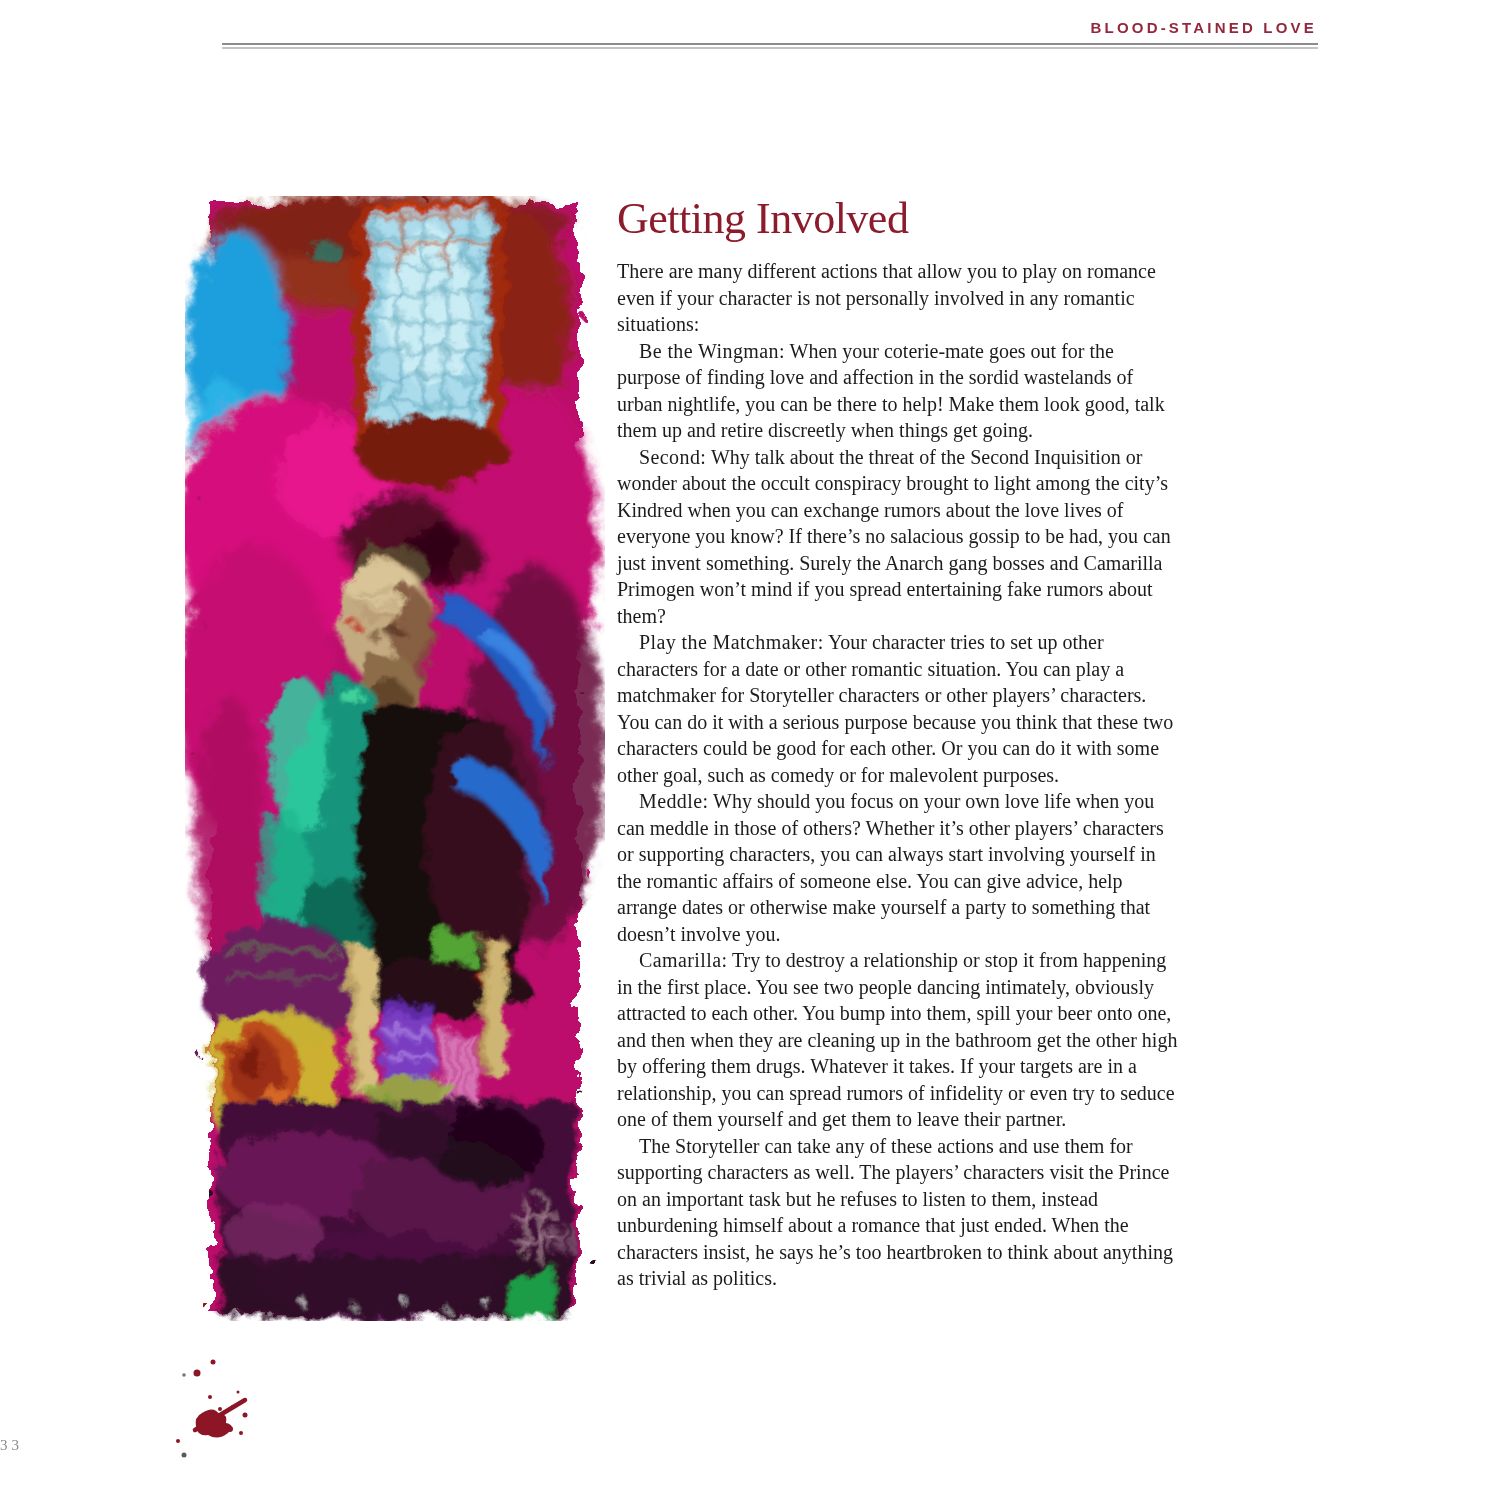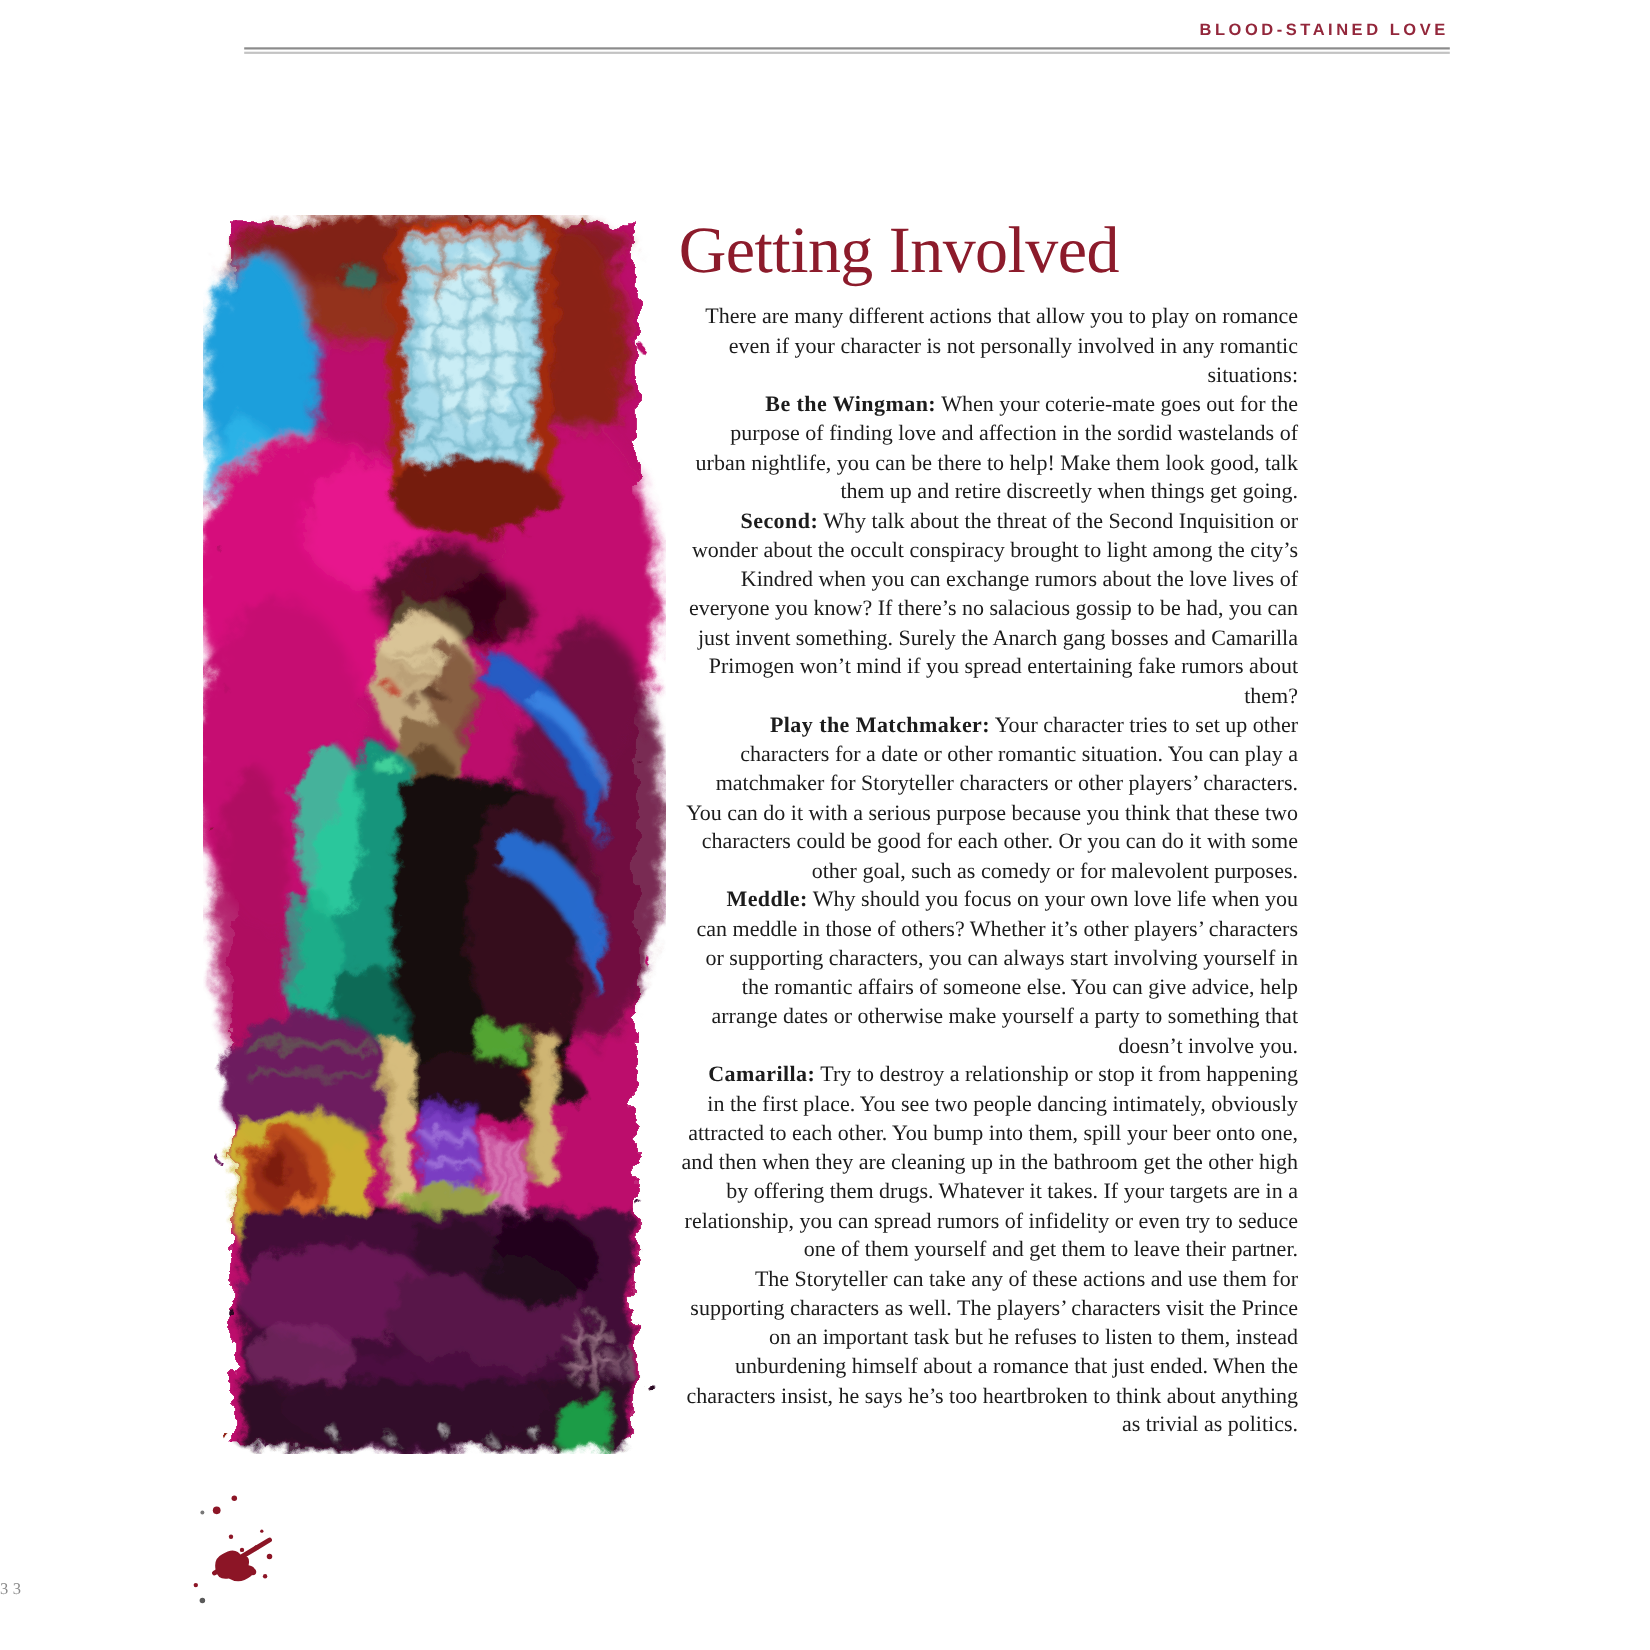--- a/index.html
+++ b/index.html
@@ -36,35 +36,35 @@
   }
   
   .content{
     position:absolute;
     left:617px;top:196px;
     width:563px;
     color:#1c1c1c;
   }
   .title{
     margin:0 0 16px 0;
-    font-size:60px;
+    font-size:44px;
     font-weight:normal;
     letter-spacing:-0.5px;
     line-height:1.05;
     color:#8c1b2b;
   }
   .content p{
     margin:0;
     font-size:20px;
     line-height:26.5px;
-    text-align:right;
+    text-align:left;
   }
   .content p.indent{ text-indent:22px; }
   .content .lead{
-    font-weight:bold;
+    font-weight:normal;
     letter-spacing:0.4px;
   }
   .endmark{
     display:inline-block;
     width:13px;height:13px;
     background:#8c1b2b;
     margin-left:7px;
     vertical-align:-1px;
   }
   .page-number{

